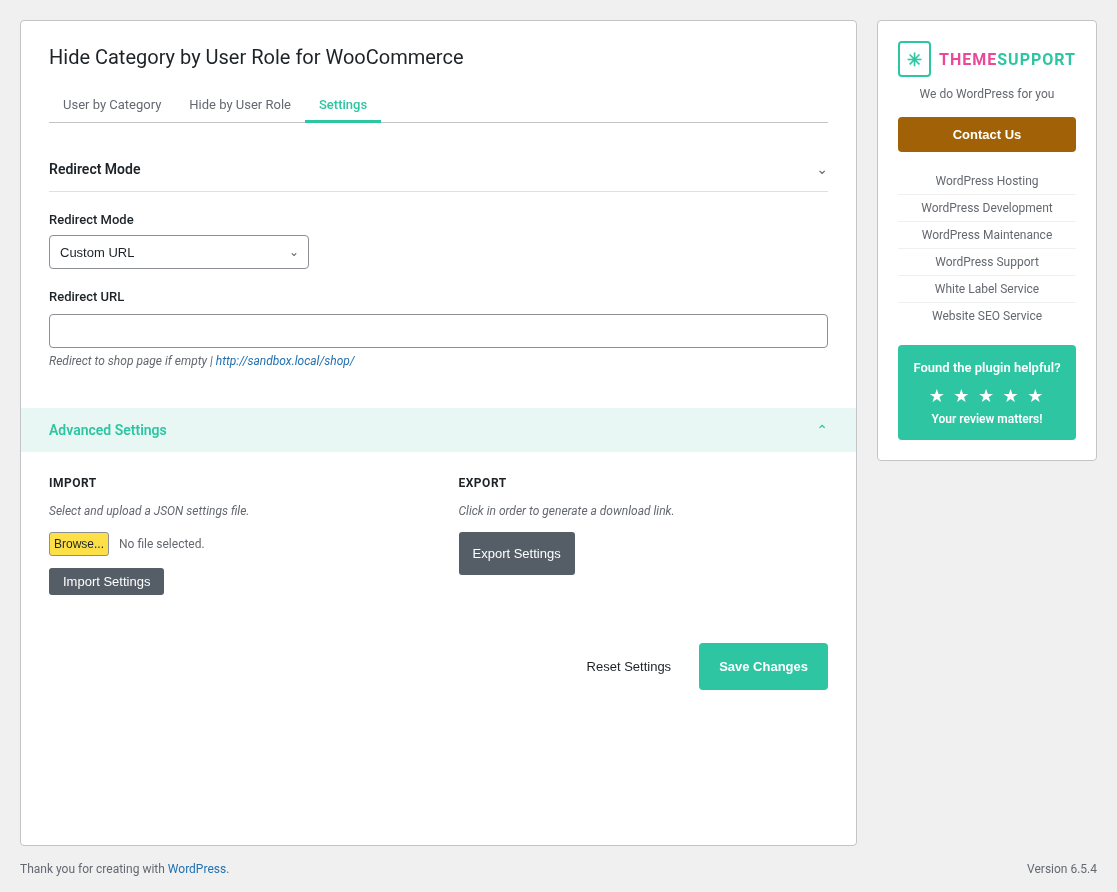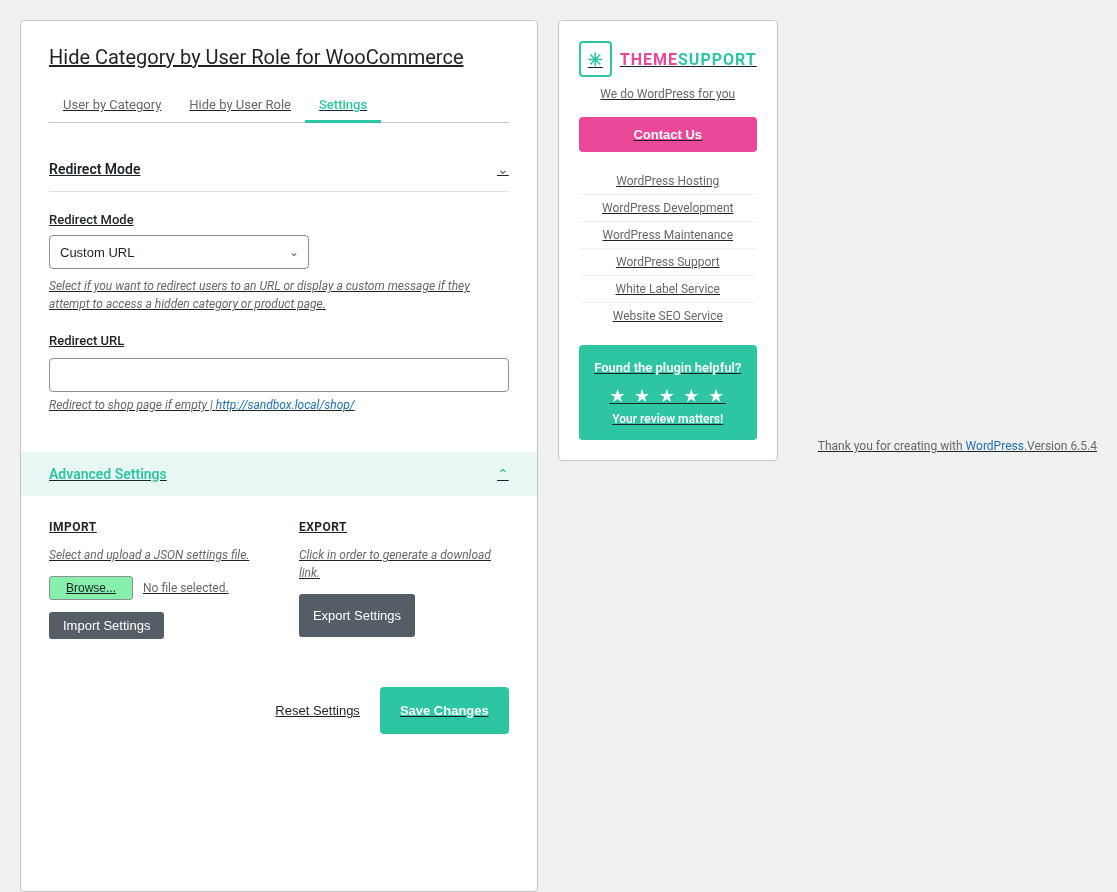--- a/index.html
+++ b/index.html
@@ -5,23 +5,22 @@
     * { box-sizing: border-box; margin: 0; padding: 0; }
     body {
       font-family: -apple-system, BlinkMacSystemFont, "Segoe UI", Roboto, sans-serif;
       background: #f0f0f1;
       color: #1d2327;
       font-size: 13px;
       min-height: 892px;
     }
     .page-wrapper {
       display: flex;
-      flex-direction: row;
+      flex-direction: column;
       min-height: 892px;
-      text-decoration: underline;
     }
     .main-content {
       display: flex;
       gap: 20px;
       padding: 20px 20px 0 20px;
       flex: 1;
     }
     .left-panel {
       flex: 1;
       background: #fff;
@@ -180,23 +179,23 @@
       margin-bottom: 12px;
       line-height: 1.5;
     }
     .file-input-row {
       display: flex;
       align-items: center;
       gap: 10px;
       margin-bottom: 12px;
     }
     .browse-btn {
-      padding: 4px 16px;
+      padding: 4px 4px;
       border: 1px solid #8c8f94;
-      background: #86efac;
+      background: #fde047;
       border-radius: 3px;
       font-size: 12px;
       cursor: pointer;
       color: #1d2327;
     }
     .no-file-text {
       font-size: 12px;
       color: #646970;
     }
     .import-btn {
@@ -214,21 +213,21 @@
       color: #fff;
       border: none;
       border-radius: 3px;
       font-size: 13px;
       cursor: pointer;
     }
     
     .form-footer {
       display: flex;
       justify-content: flex-end;
-      gap: 4px;
+      gap: 12px;
       padding: 24px 0 0;
     }
     .reset-btn {
       padding: 8px 16px;
       background: transparent;
       color: #1d2327;
       border: none;
       font-size: 13px;
       cursor: pointer;
       font-weight: 500;
@@ -286,21 +285,21 @@
     }
     .brand-tagline {
       font-size: 12px;
       color: #646970;
       margin-bottom: 16px;
     }
     .contact-btn {
       display: block;
       width: 100%;
       padding: 10px;
-      background: #ec4899;
+      background: #a16207;
       color: #fff;
       border: none;
       border-radius: 4px;
       font-size: 13px;
       font-weight: 600;
       cursor: pointer;
       margin-bottom: 16px;
       text-align: center;
     }
     .sidebar-links {
@@ -381,21 +380,20 @@
           <label class="field-label">Redirect Mode</label>
           <div class="select-wrapper">
             <select>
               <option>Custom URL</option>
               <option>Custom Message</option>
               <option>Shop Page</option>
               <option>Home Page</option>
             </select>
             <span class="select-arrow">⌄</span>
           </div>
-          <p class="help-text">Select if you want to redirect users to an URL or display a custom message if they attempt to access a hidden category or product page.</p>
         </div>
 
         <div class="field-group">
           <label class="field-label">Redirect URL</label>
           <input type="text" class="text-input" value="" style="">
           <p class="redirect-help">
             <span>Redirect to shop page if empty | </span><a href="#">http://sandbox.local/shop/</a>
           </p>
         </div>
       </div>

